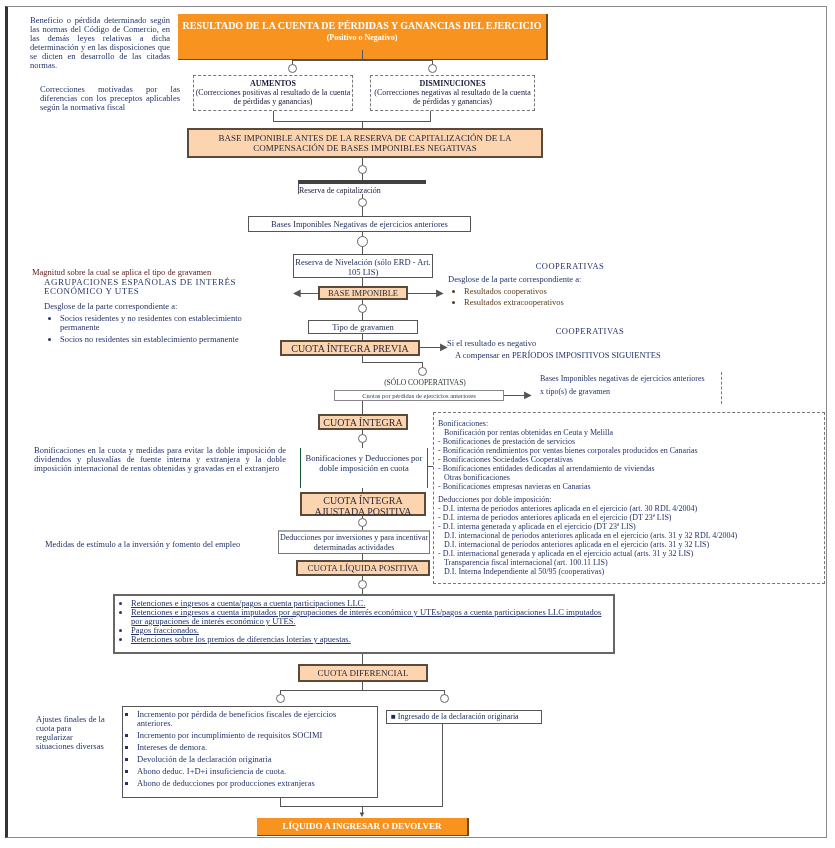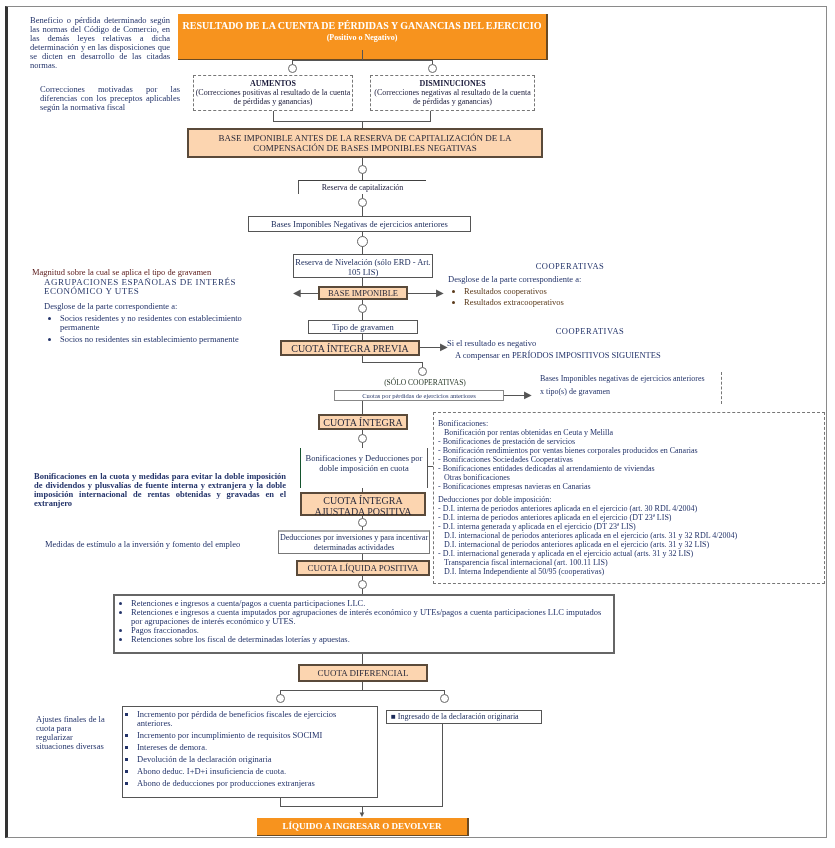--- a/index.html
+++ b/index.html
@@ -50,21 +50,21 @@
 <div class="line" style="left:273px;top:111px;width:1px;height:10px;"></div>
 <div class="line" style="left:430px;top:111px;width:1px;height:10px;"></div>
 <div class="line" style="left:273px;top:121px;width:158px;height:1px;"></div>
 <div class="line" style="left:362px;top:121px;width:1px;height:7px;"></div>
 
 <div class="abs peach" style="left:187px;top:128px;width:356px;height:30px;padding-top:3px;font-size:9px;line-height:10px;">BASE IMPONIBLE ANTES DE LA RESERVA DE CAPITALIZACIÓN DE LA COMPENSACIÓN DE BASES IMPONIBLES NEGATIVAS</div>
 
 <div class="line" style="left:362px;top:158px;width:1px;height:30px;"></div>
 <div class="circ" style="left:358px;top:165px;"></div>
 
-<div class="abs" style="left:298px;top:180px;width:128px;height:14px;border-left:1px solid #555;border-top:1px solid #404040;background:#fff;font-size:8px;text-align:center;line-height:13px;">Reserva de capitalización</div>
+<div class="abs" style="left:298px;top:180px;width:128px;height:14px;border-left:1px solid #555;border-top:4px solid #404040;background:#fff;font-size:8px;text-align:left;line-height:13px;">Reserva de capitalización</div>
 
 <div class="line" style="left:362px;top:194px;width:1px;height:22px;"></div>
 <div class="circ" style="left:358px;top:198px;"></div>
 
 <div class="abs wbox" style="left:248px;top:216px;width:223px;height:16px;line-height:14px;">Bases Imponibles Negativas de ejercicios anteriores</div>
 
 <div class="line" style="left:362px;top:232px;width:1px;height:22px;"></div>
 <div class="circ" style="left:357px;top:236px;width:11px;height:11px;"></div>
 
 <div class="abs note" style="left:32px;top:268px;width:240px;color:#5a1a1a;">Magnitud sobre la cual se aplica el tipo de gravamen</div>
@@ -116,21 +116,21 @@
 <div class="abs dbox" style="left:536px;top:372px;width:186px;height:32px;border-bottom:none;border-left:none;border-top:none;padding:2px 4px;color:#24346a;">
   <div>Bases Imponibles negativas de ejercicios anteriores</div>
   <div style="margin-top:4px;">x tipo(s) de gravamen</div>
 </div>
 <div class="line" style="left:362px;top:401px;width:1px;height:13px;"></div>
 
 <div class="abs peach" style="left:318px;top:414px;width:90px;height:16px;line-height:13px;">CUOTA ÍNTEGRA</div>
 <div class="line" style="left:362px;top:430px;width:1px;height:18px;"></div>
 <div class="circ" style="left:358px;top:434px;"></div>
 
-<div class="abs note" style="left:34px;top:472px;width:252px;text-align:justify;font-weight:bold;">Bonificaciones en la cuota y medidas para evitar la doble imposición de dividendos y plusvalías de fuente interna y extranjera y la doble imposición internacional de rentas obtenidas y gravadas en el extranjero</div>
+<div class="abs note" style="left:34px;top:446px;width:252px;text-align:justify;">Bonificaciones en la cuota y medidas para evitar la doble imposición de dividendos y plusvalías de fuente interna y extranjera y la doble imposición internacional de rentas obtenidas y gravadas en el extranjero</div>
 
 <div class="abs" style="left:300px;top:448px;width:128px;height:40px;border-left:1px solid #14532d;border-right:1px solid #555;background:#fff;font-size:8.5px;line-height:10px;text-align:center;color:#1a2a5a;padding-top:5px;">Bonificaciones y Deducciones por doble imposición en cuota</div>
 <div class="line" style="left:428px;top:466px;width:8px;height:1px;"></div>
 <div class="arrow" style="left:433px;top:461px;">▶</div>
 
 <div class="abs dbox" style="left:433px;top:412px;width:392px;height:172px;padding:6px 4px;color:#24346a;">
   <div>Bonificaciones:</div>
   <div style="padding-left:6px;">Bonificación por rentas obtenidas en Ceuta y Melilla</div>
   <div>- Bonificaciones de prestación de servicios</div>
   <div>- Bonificación rendimientos por ventas bienes corporales producidos en Canarias</div>
@@ -158,25 +158,25 @@
 <div class="abs note" style="left:45px;top:540px;width:230px;">Medidas de estímulo a la inversión y fomento del empleo</div>
 
 <div class="abs" style="left:278px;top:530px;width:152px;height:24px;border:1px solid #777;border-top:2px solid #aaa;background:#fff;font-size:8px;line-height:10px;text-align:center;color:#1a2a5a;padding-top:1px;">Deducciones por inversiones y para incentivar determinadas actividades</div>
 <div class="line" style="left:362px;top:554px;width:1px;height:6px;"></div>
 
 <div class="abs peach" style="left:296px;top:560px;width:134px;height:16px;line-height:12px;font-size:9px;">CUOTA LÍQUIDA POSITIVA</div>
 <div class="line" style="left:362px;top:576px;width:1px;height:20px;"></div>
 <div class="circ" style="left:358px;top:580px;"></div>
 
 <div class="abs" style="left:113px;top:594px;width:502px;height:60px;border:2px solid #666;background:#fff;padding:3px 6px;">
-  <ul class="note" style="padding-left:10px;">
+  <ul class="note" style="padding-left:10px;text-decoration:underline;">
     <li>Retenciones e ingresos a cuenta/pagos a cuenta participaciones LLC.</li>
     <li>Retenciones e ingresos a cuenta imputados por agrupaciones de interés económico y UTEs/pagos a cuenta participaciones LLC imputados por agrupaciones de interés económico y UTES.</li>
     <li>Pagos fraccionados.</li>
-    <li>Retenciones sobre los fiscal de determinadas loterías y apuestas.</li>
+    <li>Retenciones sobre los premios de diferencias loterías y apuestas.</li>
   </ul>
 </div>
 <div class="line" style="left:362px;top:654px;width:1px;height:10px;"></div>
 
 <div class="abs peach" style="left:298px;top:664px;width:130px;height:18px;line-height:14px;font-size:9px;">CUOTA DIFERENCIAL</div>
 <div class="line" style="left:362px;top:682px;width:1px;height:8px;"></div>
 <div class="line" style="left:280px;top:690px;width:164px;height:1px;"></div>
 <div class="line" style="left:280px;top:690px;width:1px;height:6px;"></div>
 <div class="line" style="left:444px;top:690px;width:1px;height:6px;"></div>
 <div class="circ" style="left:276px;top:694px;"></div>

